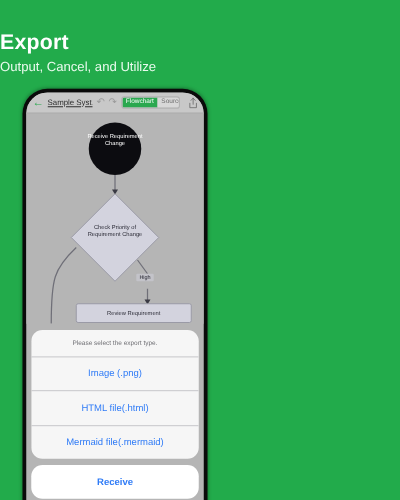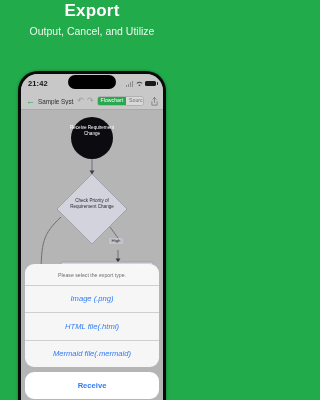--- a/index.html
+++ b/index.html
@@ -4,21 +4,21 @@
 <style>
   * { margin:0; padding:0; box-sizing:border-box; }
   html,body { width:184px; height:400px; overflow:hidden; }
   body {
     font-family:"Liberation Sans", sans-serif;
     background:#22ab4b;
     position:relative;
   }
 
   
-  .promo { width:100%; padding-top:1px; text-align:center; }
+  .promo { width:100%; padding-top:11px; text-align:left;margin-top:13px; }
   .promo-title {
     color:#ffffff; font-size:17px; font-weight:bold;
     letter-spacing:.2px; line-height:20px;
   }
   .promo-sub {
     color:#eafbee; font-size:10.5px; font-weight:400;
     margin-top:4px; line-height:13px;
   }
 
   
@@ -116,59 +116,39 @@
   }
   .sheet-head {
     text-align:center; font-size:5.2px; color:#6e6e73;
     padding:8px 6px 7px;
     border-bottom:.5px solid #cfcfd2;
   }
   .sheet-item {
     text-align:center; font-size:7.6px; color:#2f7bf6;
     padding:9.5px 4px; line-height:1;
     border-bottom:.5px solid #cfcfd2;
-    font-style:italic;
   }
   .sheet-item:last-child { border-bottom:none; }
   .sheet-cancel {
     margin-top:5px; background:#ffffff; border-radius:9px;
     text-align:center; font-size:7.6px; color:#2f7bf6;
     font-weight:bold; padding:9.5px 4px; line-height:1;
   }
 </style>
 </head>
 <body>
 
 <div class="promo">
   <div class="promo-title">Export</div>
   <div class="promo-sub">Output, Cancel, and Utilize</div>
 </div>
 
 <div class="phone">
   <div class="screen">
 
-    <div class="statusbar">
-      <div class="sb-time">21:42</div>
-      <div class="notch"></div>
-      <div class="sb-right">
-        <span class="sb-cell">
-            <i></i>
-            <i></i>
-            <i></i>
-            <i></i>
-          </span>
-        <span class="sb-wifi">
-          <svg width="7" height="6" viewBox="0 0 14 11">
-              <path d="M7 10.2l2.2-2.6a3.3 3.3 0 0 0-4.4 0L7 10.2z" fill="#4a4a4a"></path>
-              <path d="M1.1 3.5A9 9 0 0 1 12.9 3.5l-1.3 1.5a7 7 0 0 0-9.2 0L1.1 3.5z" fill="#4a4a4a"></path>
-            </svg>
-        </span>
-        <span class="sb-batt"></span>
-      </div>
-    </div>
 
     <div class="navbar">
       <span class="nav-back">←</span>
       <span class="nav-title">Sample Syst...</span>
       <span class="nav-undo">↶</span>
       <span class="nav-redo">↷</span>
       <span class="seg">
         <span class="on">Flowchart</span>
         <span>Source</span>
       </span>

